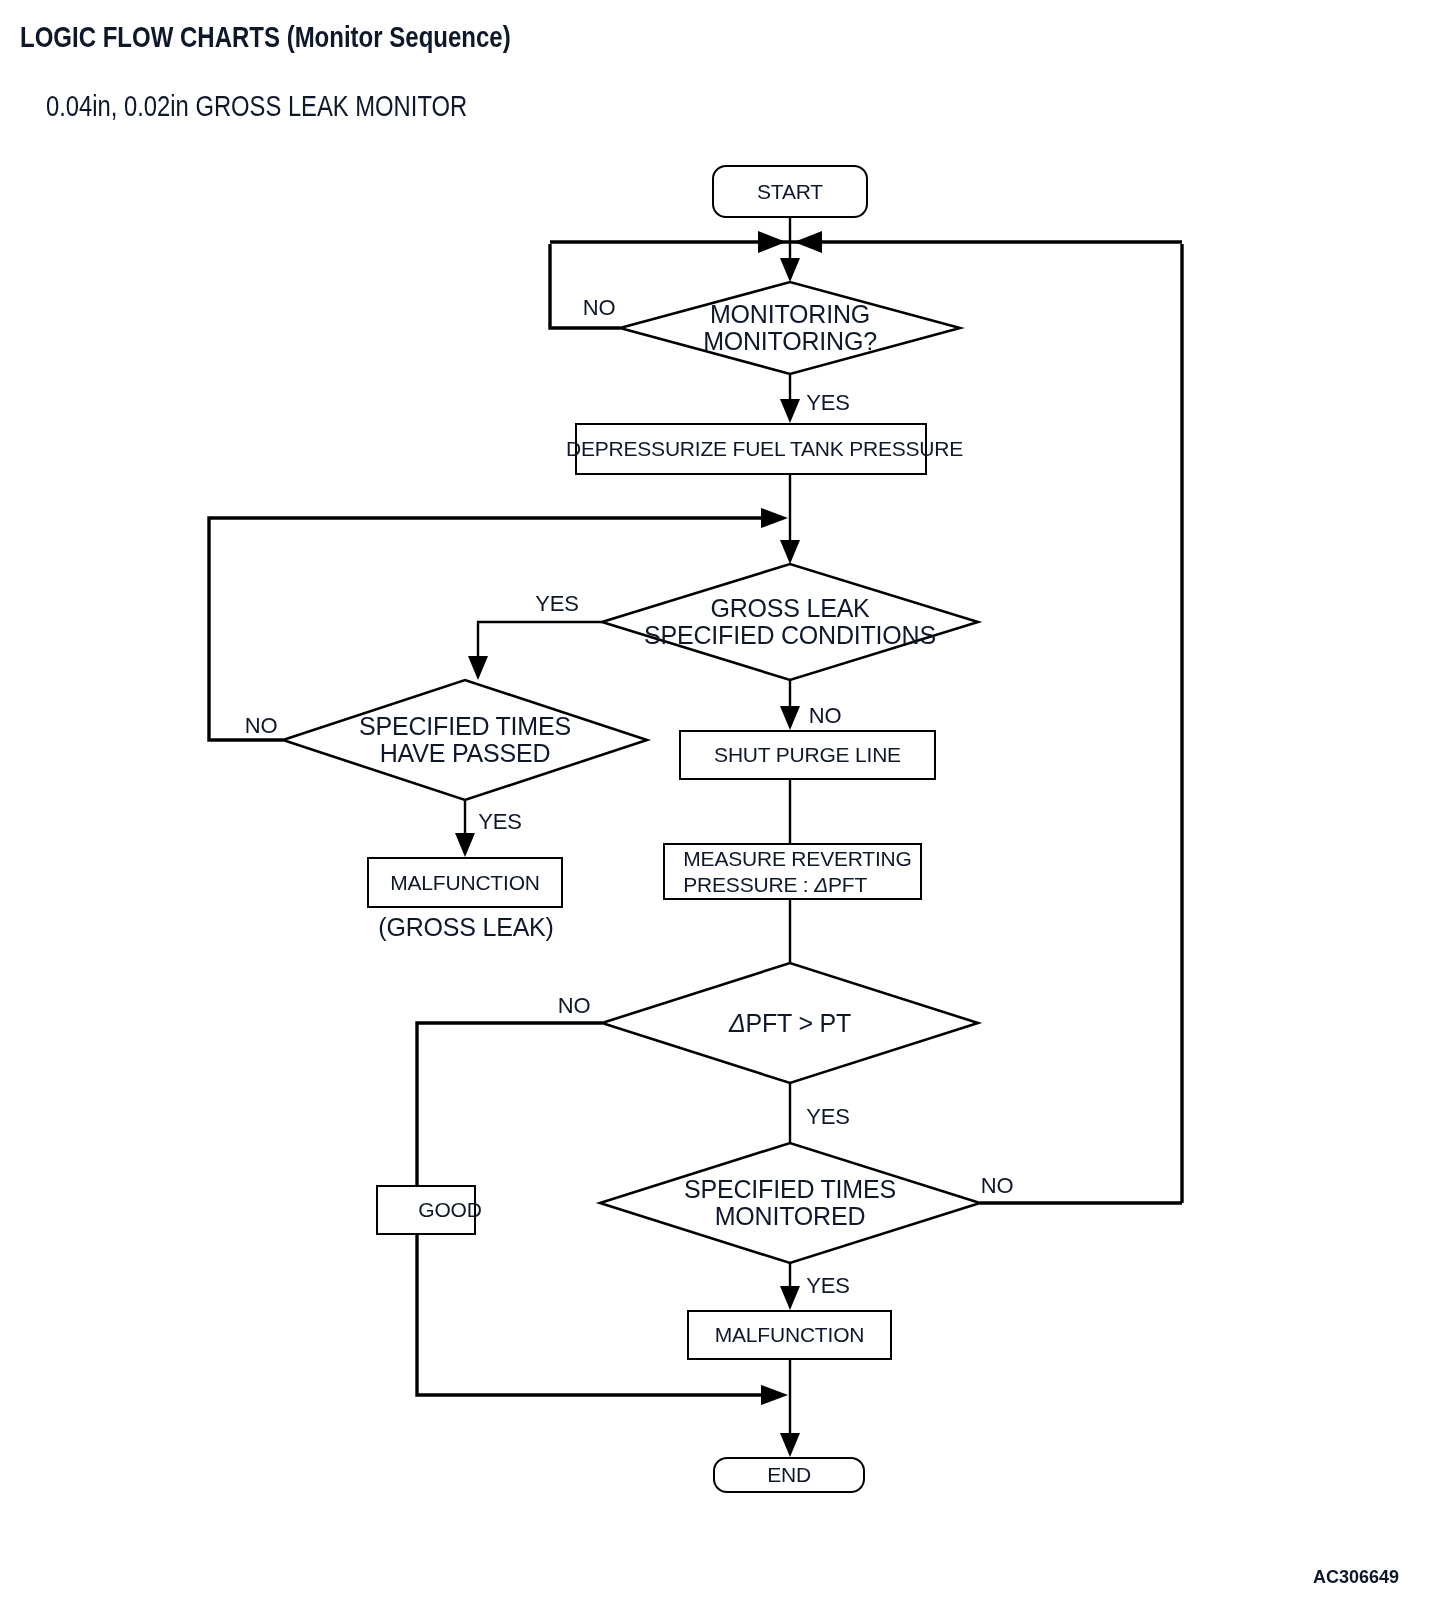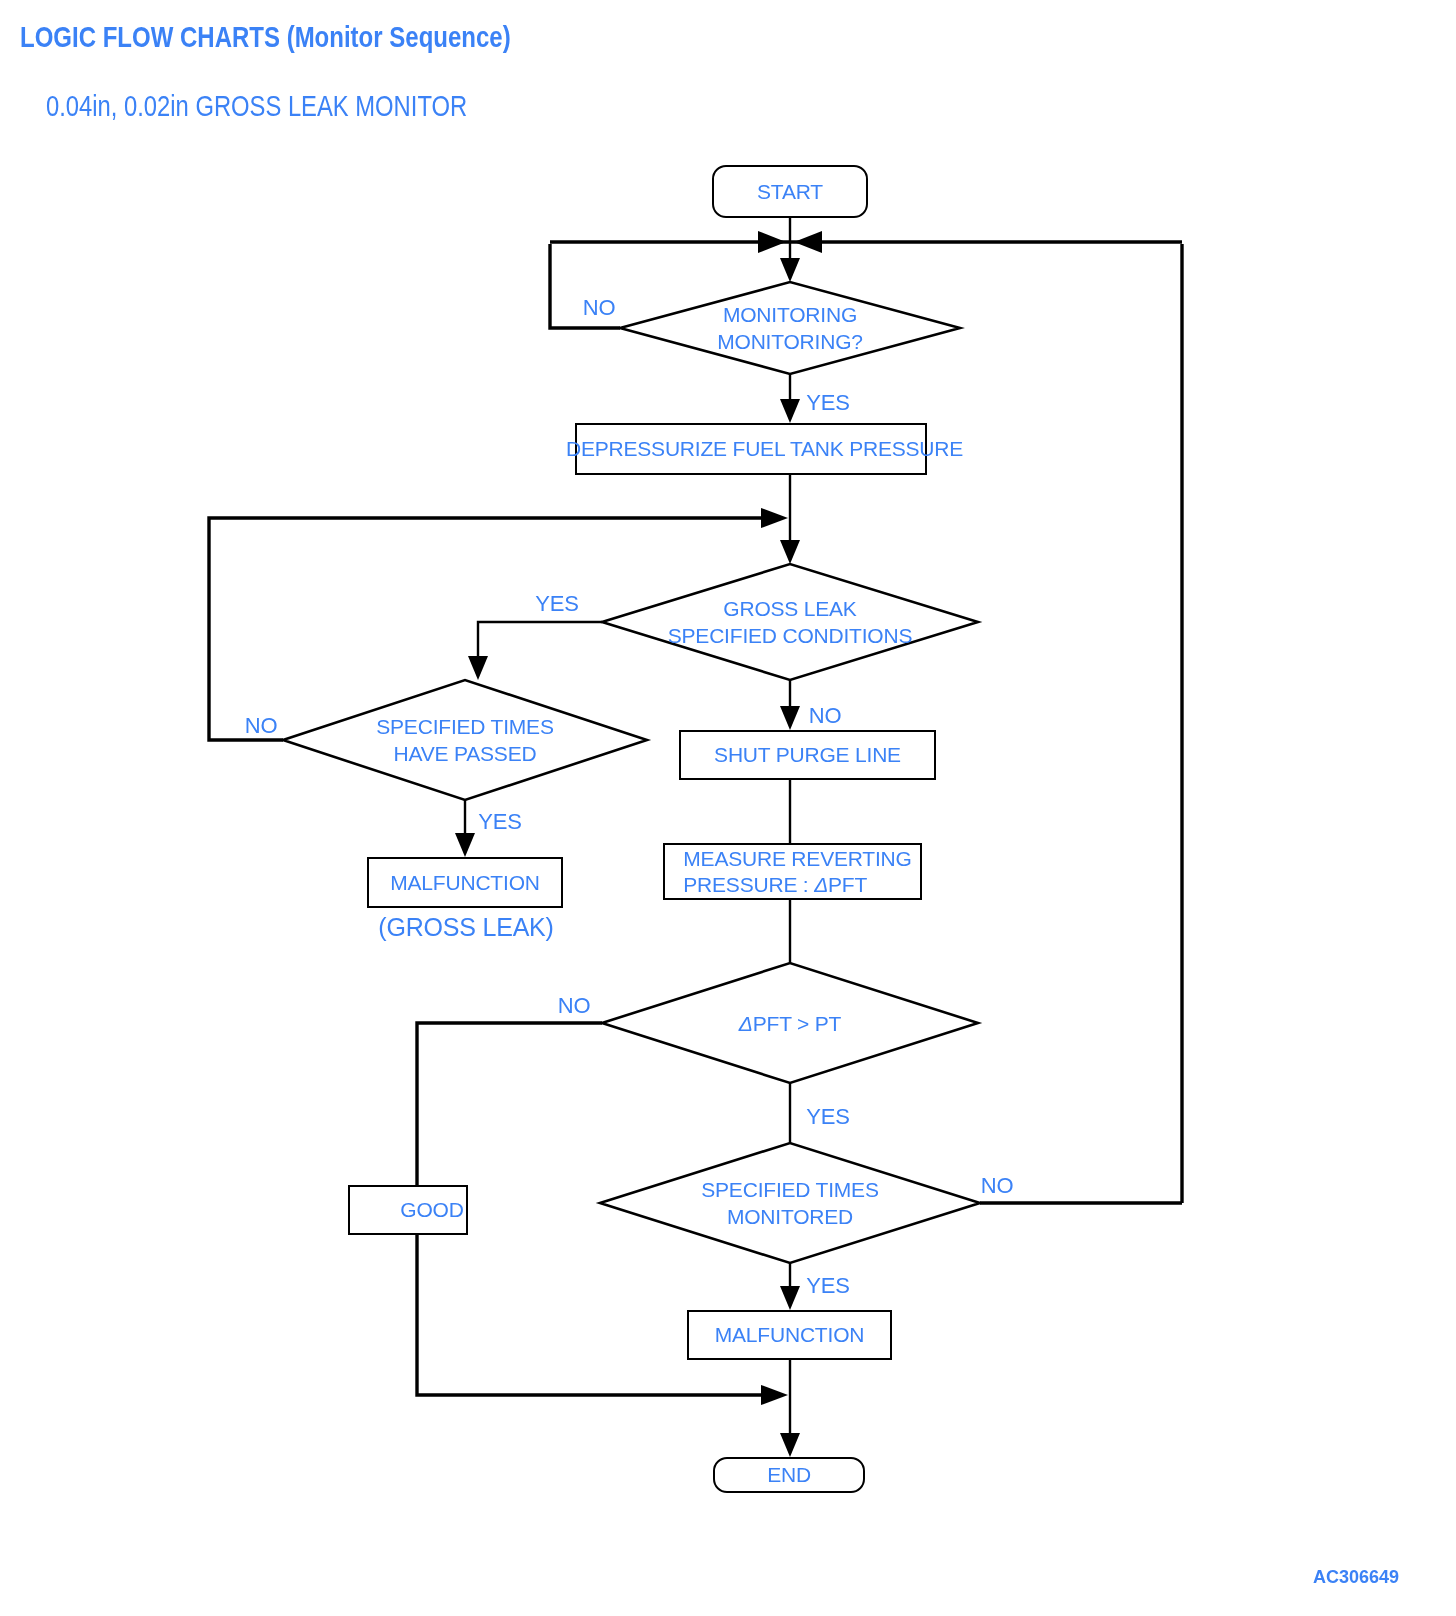--- a/index.html
+++ b/index.html
@@ -1,18 +1,18 @@
 <!DOCTYPE html>
 <html><head>
 <meta charset="utf-8">
 <style>
   html,body{margin:0;padding:0;background:#fff;}
   .page{
     position:relative;width:1456px;height:1616px;background:#ffffff;
-    font-family:"Liberation Sans","DejaVu Sans",sans-serif;color:#3b82f6;
+    font-family:"Liberation Sans","DejaVu Sans",sans-serif;color:#0f172a;
     overflow:hidden;
   }
   .title{
     position:absolute;left:20px;top:20px;font-size:30px;font-weight:bold;
     white-space:nowrap;transform:scaleX(0.80);transform-origin:left top;letter-spacing:0px;
   }
   .subtitle{
     position:absolute;left:46px;top:90px;font-size:29px;font-weight:normal;
     white-space:nowrap;transform:scaleX(0.82);transform-origin:left top;
   }
@@ -23,21 +23,21 @@
   .ah{fill:#000;stroke:none;}
   .pbox{
     position:absolute;box-sizing:border-box;border:2.5px solid #000;background:#fff;
     display:flex;align-items:center;justify-content:center;text-align:center;
     font-size:21px;letter-spacing:-0.2px;line-height:26px;white-space:nowrap;
   }
   .terminal{border-radius:14px;}
   .pbox.leftalign{justify-content:center;text-align:left;padding-left:10px;}
   .dtext{
     position:absolute;transform:translate(-50%,-50%);text-align:center;
-    font-size:21px;letter-spacing:-0.2px;line-height:27px;white-space:nowrap;
+    font-size:25px;letter-spacing:-0.2px;line-height:27px;white-space:nowrap;
   }
   .lbl{
     position:absolute;transform:translate(-50%,-50%);
     font-size:22px;letter-spacing:-0.2px;white-space:nowrap;
   }
   .caption{
     position:absolute;transform:translate(-50%,-50%);
     font-size:25px;letter-spacing:-0.2px;white-space:nowrap;
   }
   .dlt{font-style:italic;}
@@ -104,21 +104,21 @@
   <div class="pbox leftalign" style="left:663px;top:843px;width:259px;height:57px;">
     <div style="line-height:26px;">
       <div>MEASURE REVERTING</div>
       <div><span>PRESSURE : </span><span class="dlt">Δ</span><span>PFT</span></div>
     </div>
   </div>
 
   <div class="pbox" style="left:367px;top:857px;width:196px;height:51px;">MALFUNCTION</div>
   <div class="caption" style="left:466px;top:927px;">(GROSS LEAK)</div>
 
-  <div class="pbox" style="left:348px;top:1185px;width:120px;height:50px;padding-left:48px;">GOOD</div>
+  <div class="pbox" style="left:376px;top:1185px;width:100px;height:50px;padding-left:48px;">GOOD</div>
 
   <div class="pbox" style="left:687px;top:1310px;width:205px;height:50px;">MALFUNCTION</div>
 
   <div class="dtext" style="left:790px;top:328px;">
     <div>MONITORING</div>
     <div>MONITORING?</div>
   </div>
   <div class="dtext" style="left:790px;top:622px;">
     <div>GROSS LEAK</div>
     <div>SPECIFIED CONDITIONS</div>

